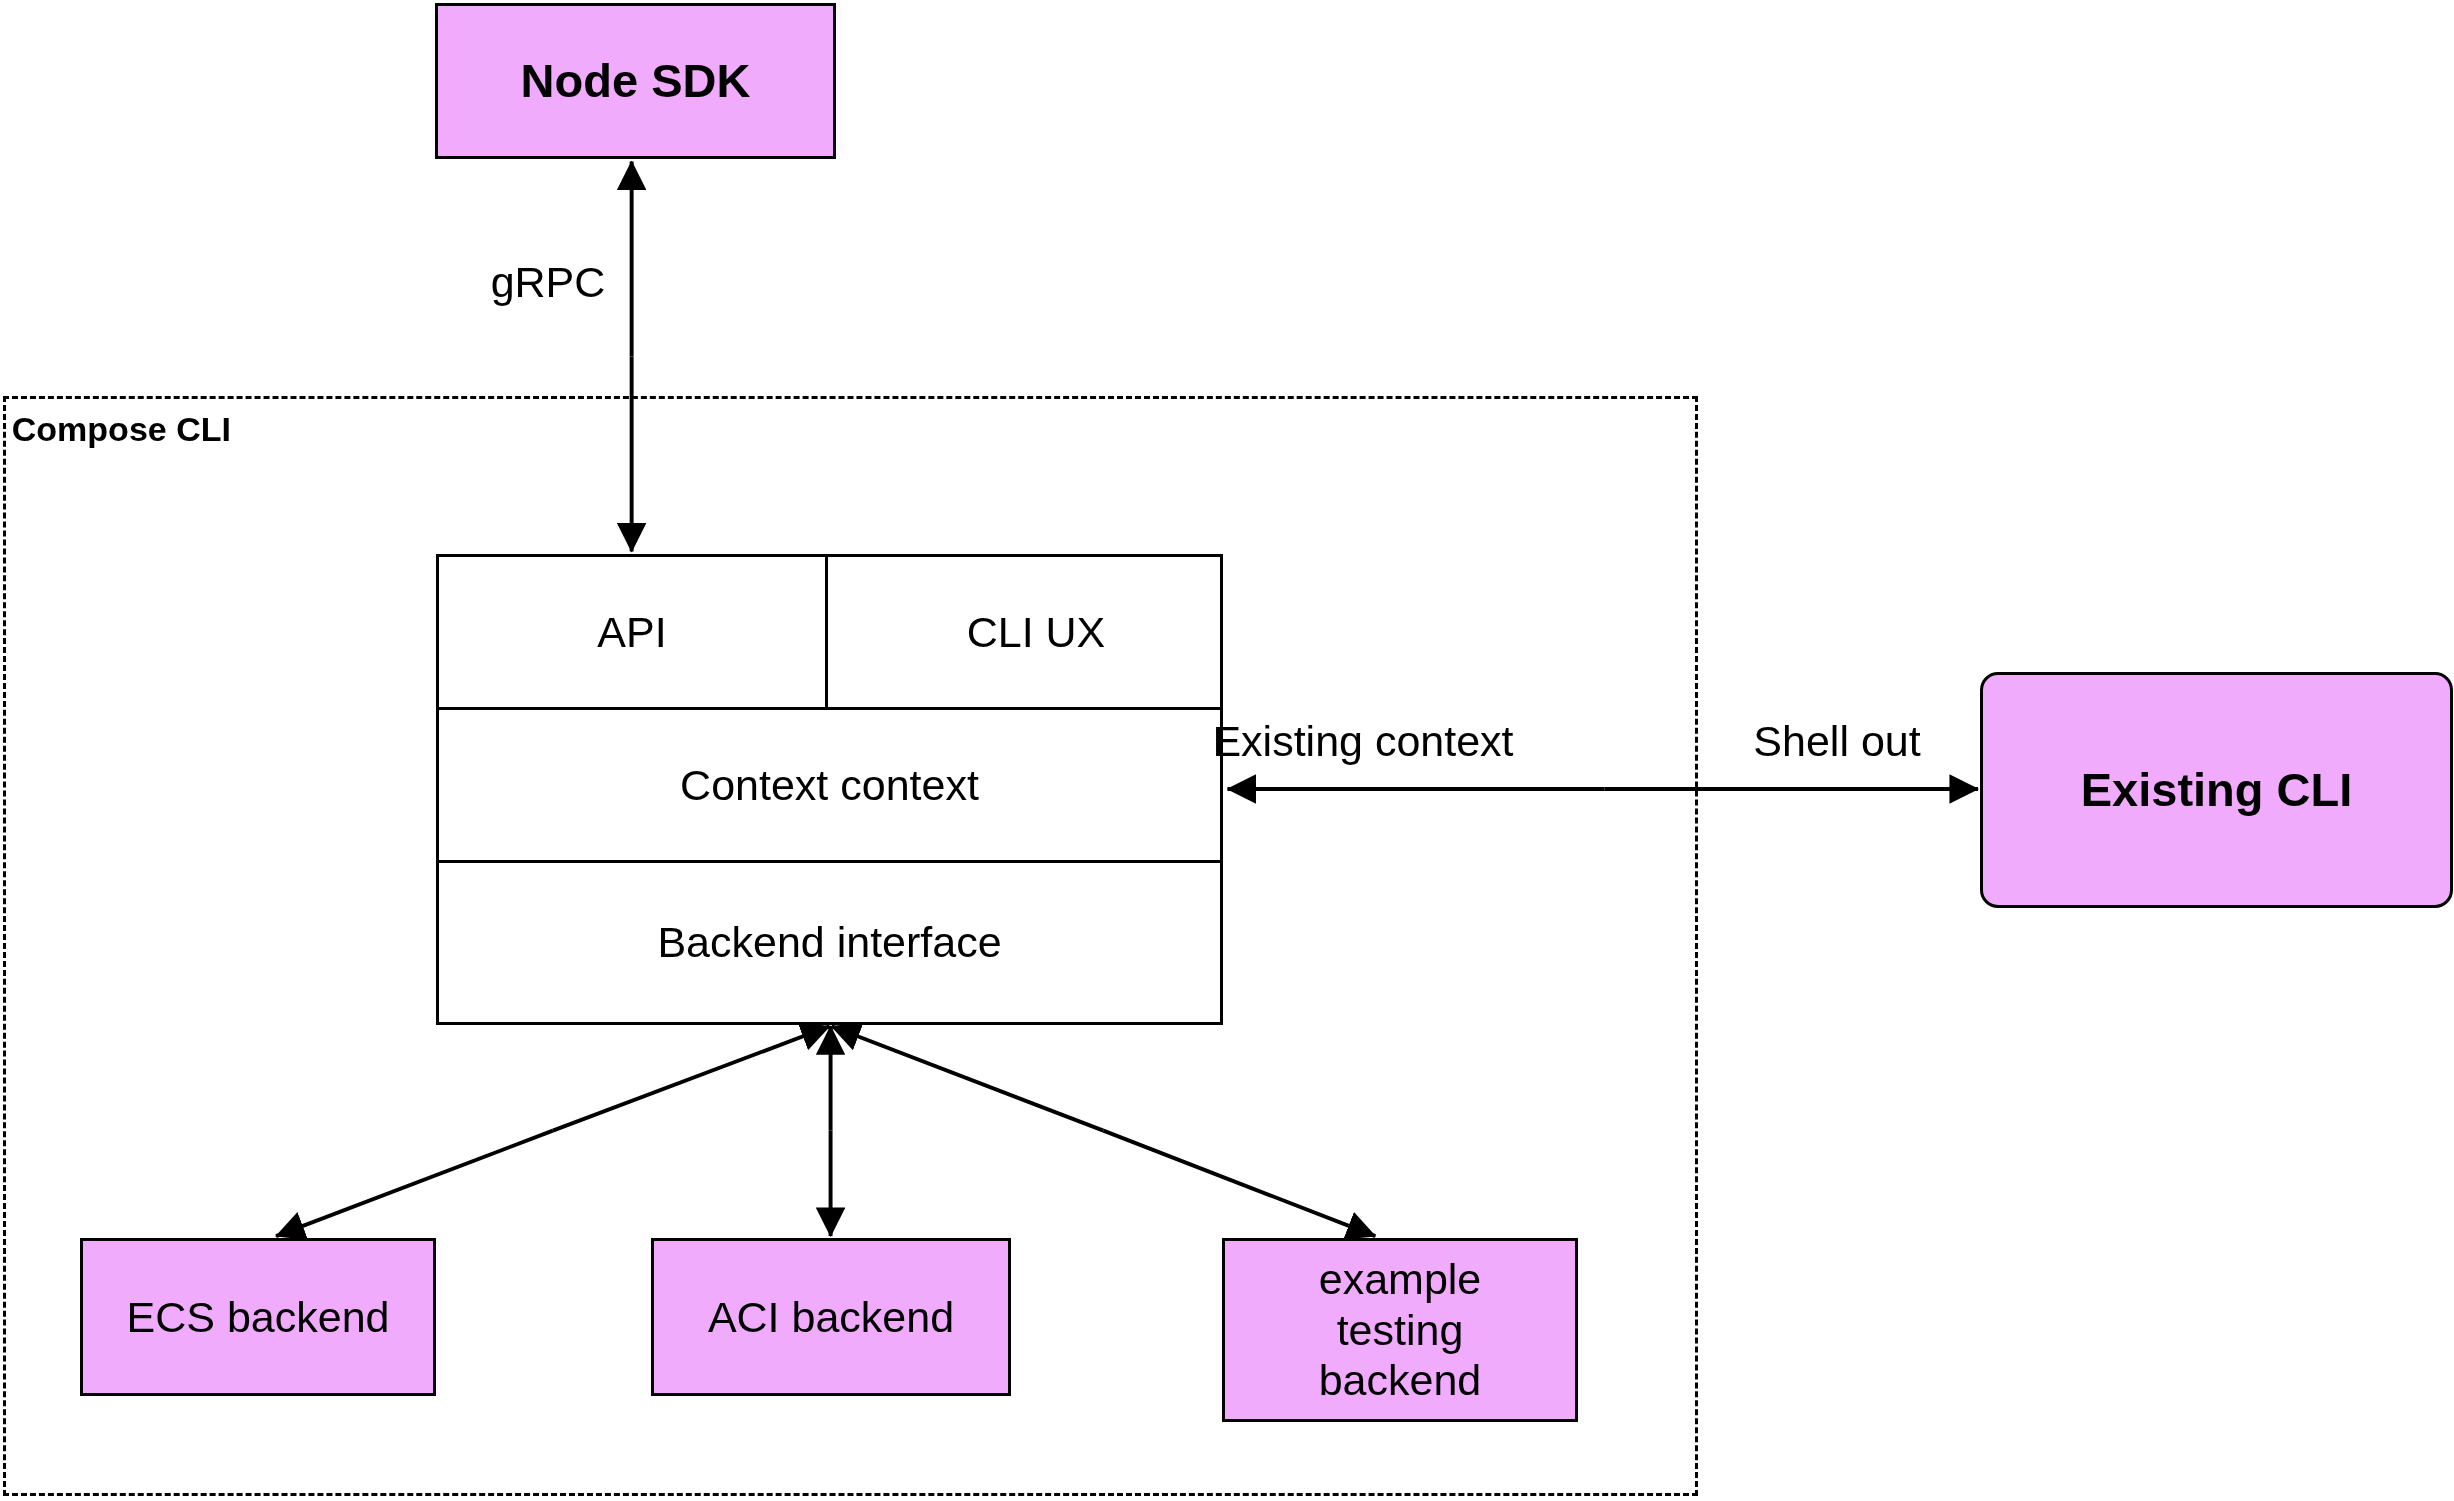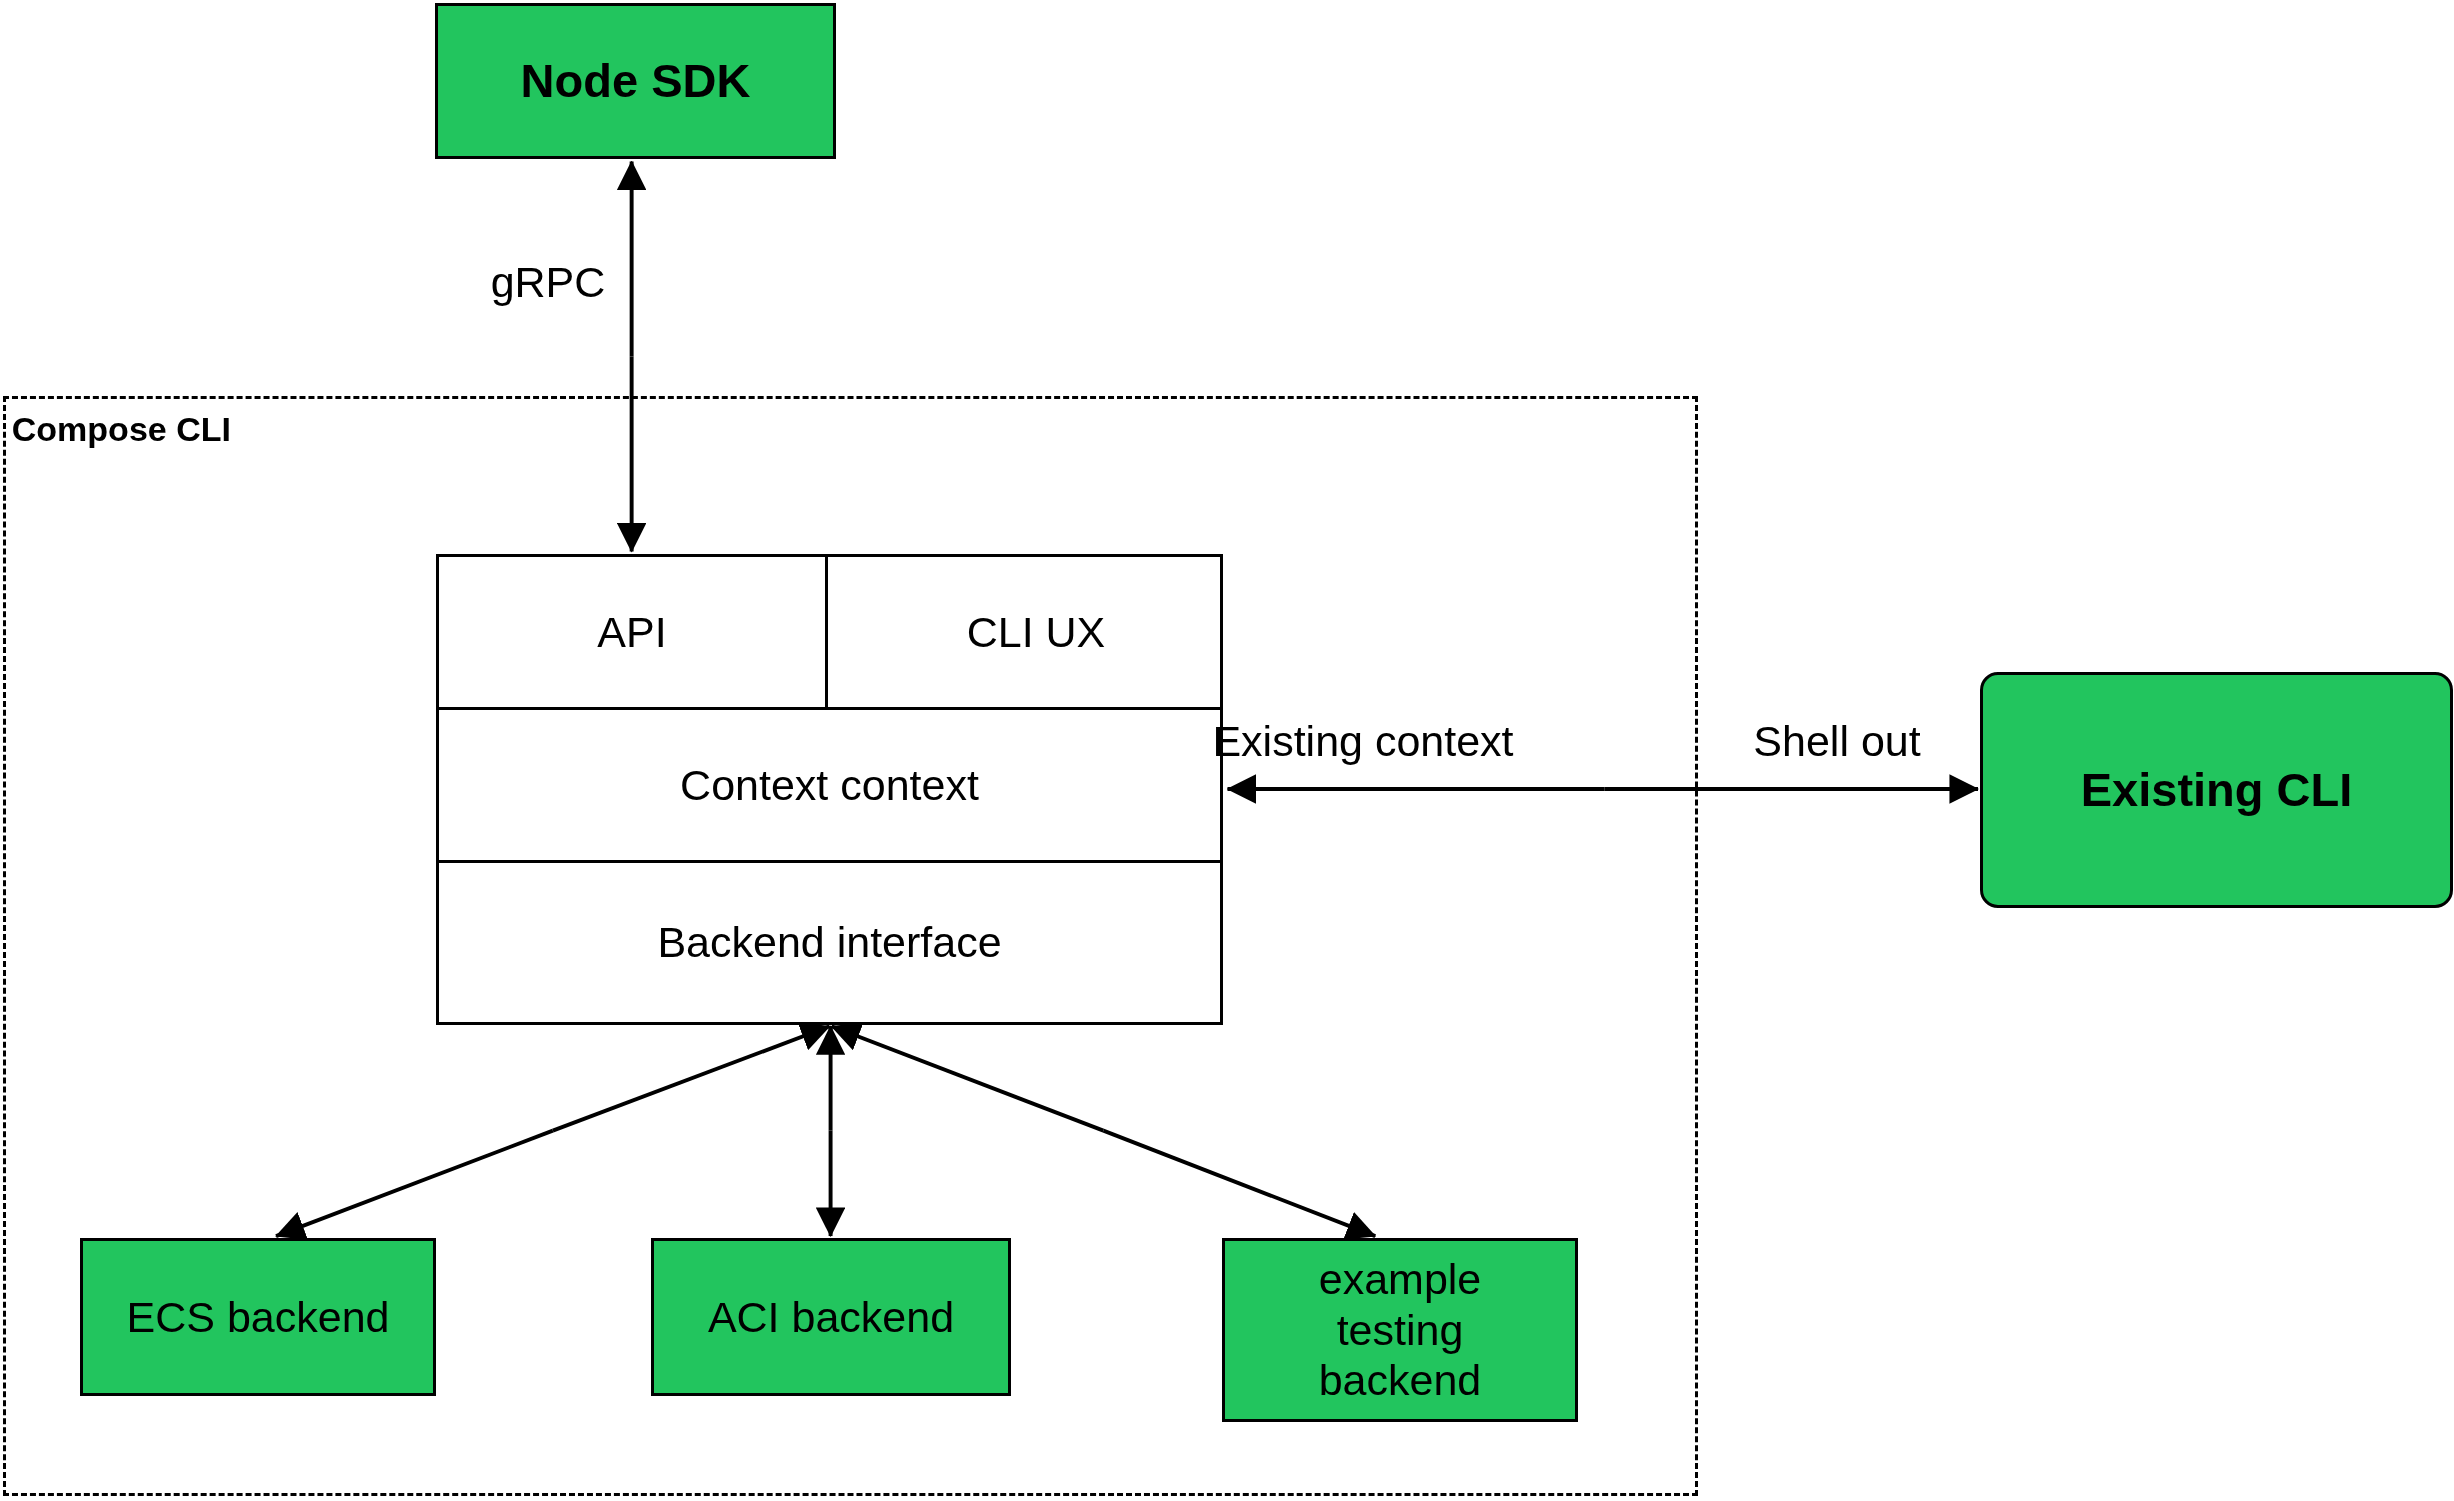--- a/index.html
+++ b/index.html
@@ -9,21 +9,21 @@
     height: 1501px;
     background: #ffffff;
     font-family: "Liberation Sans", "DejaVu Sans", sans-serif;
     color: #000000;
     overflow: hidden;
   }
   .node {
     position: absolute;
     box-sizing: border-box;
     border: 3.9px solid #000000;
-    background: #22c55e;
+    background: #f0abfc;
     display: flex;
     align-items: center;
     justify-content: center;
     text-align: center;
     font-size: 43px;
     line-height: 1.18;
   }
   .node.bold { font-weight: bold; font-size: 47px; }
   .container-dashed {
     position: absolute;

